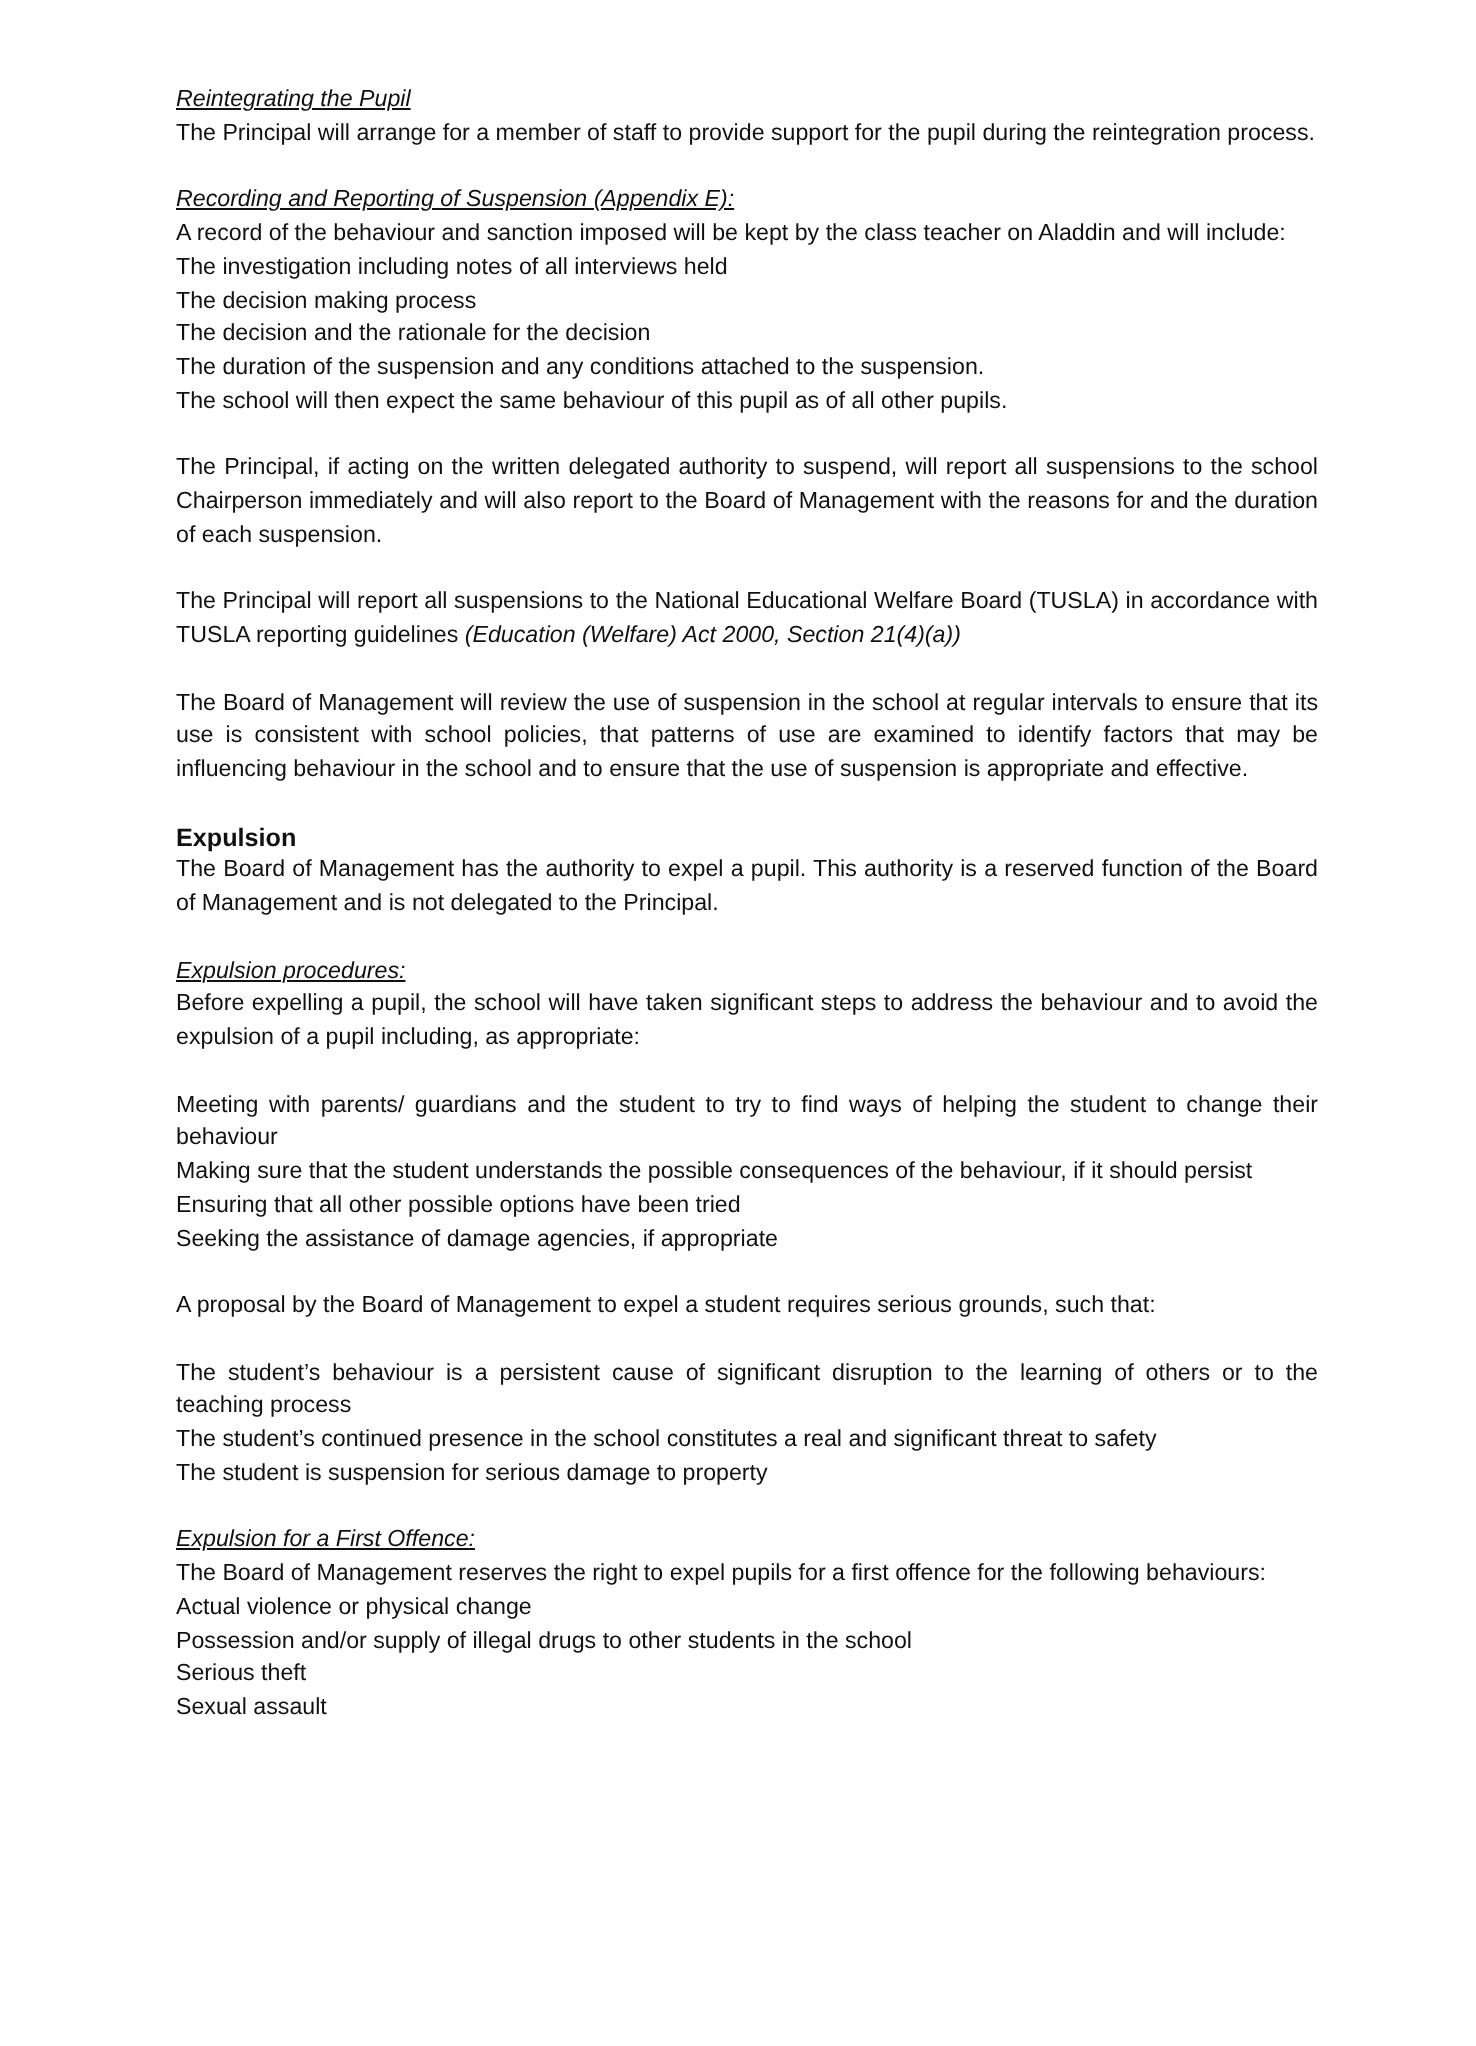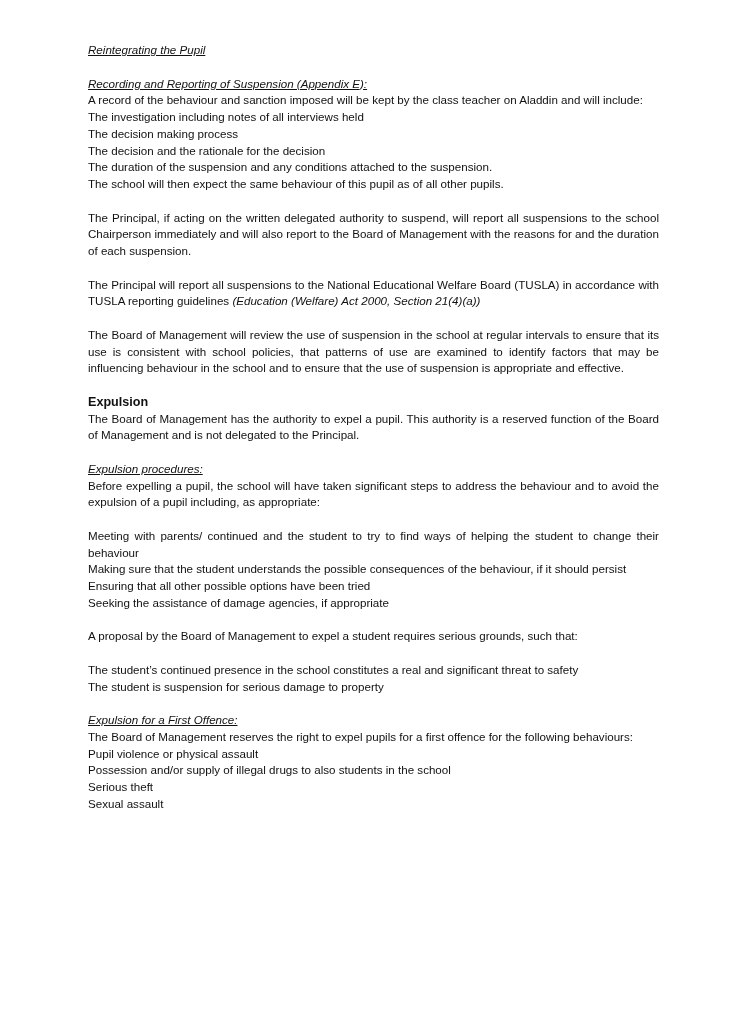--- a/index.html
+++ b/index.html
@@ -15,20 +15,21 @@
   .heading { font-weight: bold; font-size: 12.6px; line-height: 16.75px; margin: 0; }
   .line { display: block; text-align: left; }
   .it { font-style: italic; }
 </style>
 </head>
 <body>
 
 <div class="page">
 
   <p class="sub">Reintegrating the Pupil</p>
+  <p>The Principal will arrange for a member of staff to provide support for the pupil during the reintegration process.</p>
   <div class="gap"></div>
 
   <p class="sub">Recording and Reporting of Suspension (Appendix E):</p>
   <p>A record of the behaviour and sanction imposed will be kept by the class teacher on Aladdin and will include:</p>
   <p class="line">The investigation including notes of all interviews held</p>
   <p class="line">The decision making process</p>
   <p class="line">The decision and the rationale for the decision</p>
   <p class="line">The duration of the suspension and any conditions attached to the suspension.</p>
   <p class="line">The school will then expect the same behaviour of this pupil as of all other pupils.</p>
   <div class="gap"></div>
@@ -43,33 +44,34 @@
   <div class="gap"></div>
 
   <p class="heading">Expulsion</p>
   <p>The Board of Management has the authority to expel a pupil.  This authority is a reserved function of the Board of Management and is not delegated to the Principal.</p>
   <div class="gap"></div>
 
   <p class="sub">Expulsion procedures:</p>
   <p>Before expelling a pupil, the school will have taken significant steps to address the behaviour and to avoid the expulsion of a pupil including, as appropriate:</p>
   <div class="gap"></div>
 
-  <p>Meeting with parents/ continued and the student to try to find ways of helping the student to change their behaviour</p>
+  <p>Meeting with parents/ guardians and the student to try to find ways of helping the student to change their behaviour</p>
   <p>Making sure that the student understands the possible consequences of the behaviour, if it should persist</p>
   <p class="line">Ensuring that all other possible options have been tried</p>
   <p class="line">Seeking the assistance of damage agencies, if appropriate</p>
   <div class="gap"></div>
 
   <p class="line">A proposal by the Board of Management to expel a student requires serious grounds, such that:</p>
   <div class="gap"></div>
 
+  <p>The student’s behaviour is a persistent cause of significant disruption to the learning of others or to the teaching process</p>
   <p class="line">The student’s continued presence in the school constitutes a real and significant threat to safety</p>
   <p class="line">The student is suspension for serious damage to property</p>
   <div class="gap"></div>
 
   <p class="sub">Expulsion for a First Offence:</p>
   <p>The Board of Management reserves the right to expel pupils for a first offence for the following behaviours:</p>
-  <p class="line">Pupil violence or physical assault</p>
-  <p class="line">Possession and/or supply of illegal drugs to also students in the school</p>
+  <p class="line">Actual violence or physical change</p>
+  <p class="line">Possession and/or supply of illegal drugs to other students in the school</p>
   <p class="line">Serious theft</p>
   <p class="line">Sexual assault</p>
 
 </div>
 
 </body></html>

